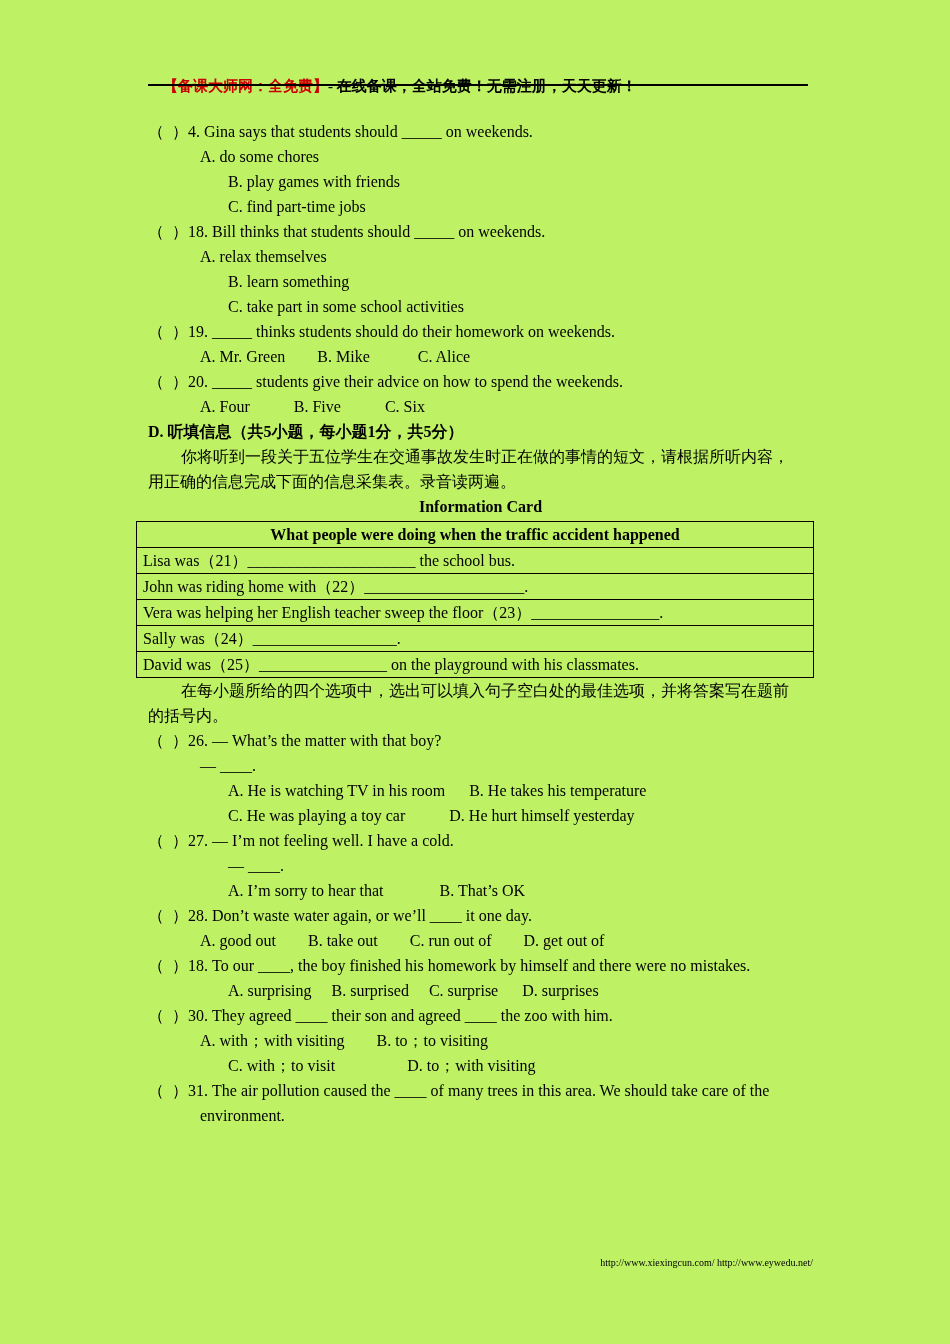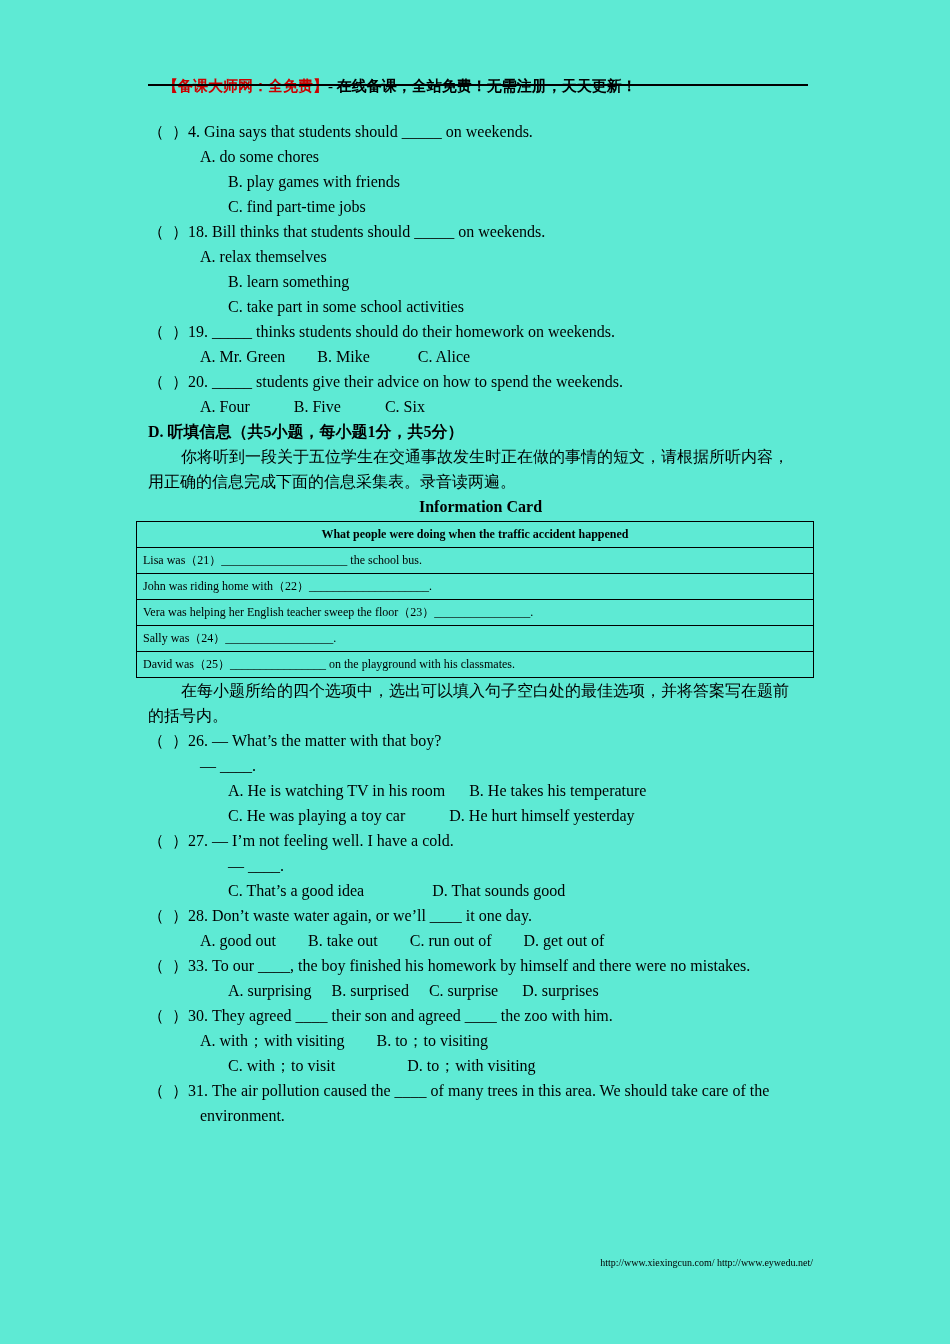--- a/index.html
+++ b/index.html
@@ -2,21 +2,21 @@
 <html><head>
 <meta charset="utf-8">
 <style>
   * { box-sizing: border-box; }
   html, body { margin: 0; padding: 0; background: #ffffff; }
   .page {
     position: relative;
     width: 950px;
     height: 1344px;
     overflow: hidden;
-    background: #5eead4;
+    background: #bef264;
     color: #000000;
     font-family: "Liberation Serif", "DejaVu Serif", serif;
     font-size: 16px;
   }
   .header {
     position: absolute;
     left: 148px;
     top: 60px;
     width: 660px;
     font-weight: bold;
@@ -57,21 +57,21 @@
     width: 678px;
     margin-left: -12px;
     margin-top: 2px;
     table-layout: fixed;
   }
   .info-table td {
     border: 1px solid #000000;
     height: 25px;
     line-height: 25px;
     padding: 0 6px;
-    font-size: 12px;
+    font-size: 16px;
     white-space: pre;
     overflow: hidden;
   }
   .info-table .td-head {
     text-align: center;
     font-weight: bold;
   }
   .footer {
     position: absolute;
     right: 137px;
@@ -131,24 +131,24 @@
         </tbody>
       </table>
       <div class="line para-indent">在每小题所给的四个选项中，选出可以填入句子空白处的最佳选项，并将答案写在题前</div>
       <div class="line para">的括号内。</div>
       <div class="line q">（  ）26. — What’s the matter with that boy?</div>
       <div class="line opt-a">— ____.</div>
       <div class="line opt-b">A. He is watching TV in his room      B. He takes his temperature</div>
       <div class="line opt-b">C. He was playing a toy car           D. He hurt himself yesterday</div>
       <div class="line q">（  ）27. — I’m not feeling well. I have a cold.</div>
       <div class="line opt-b">— ____.</div>
-      <div class="line opt-b">C. That’s a good idea                 D. That sounds good</div>
+      <div class="line opt-b">A. I’m sorry to hear that              B. That’s OK</div>
       <div class="line q">（  ）28. Don’t waste water again, or we’ll ____ it one day.</div>
       <div class="line opt-a">A. good out        B. take out        C. run out of        D. get out of</div>
-      <div class="line q">（  ）33. To our ____, the boy finished his homework by himself and there were no mistakes.</div>
+      <div class="line q">（  ）18. To our ____, the boy finished his homework by himself and there were no mistakes.</div>
       <div class="line opt-b">A. surprising     B. surprised     C. surprise      D. surprises</div>
       <div class="line q">（  ）30. They agreed ____ their son and agreed ____ the zoo with him.</div>
       <div class="line opt-a">A. with；with visiting        B. to；to visiting</div>
       <div class="line opt-b">C. with；to visit                  D. to；with visiting</div>
       <div class="line q">（  ）31. The air pollution caused the ____ of many trees in this area. We should take care of the</div>
       <div class="line opt-a">environment.</div>
     </div>
 
   <div class="footer">
     <span>http://www.xiexingcun.com/ http://www.eywedu.net/</span>

